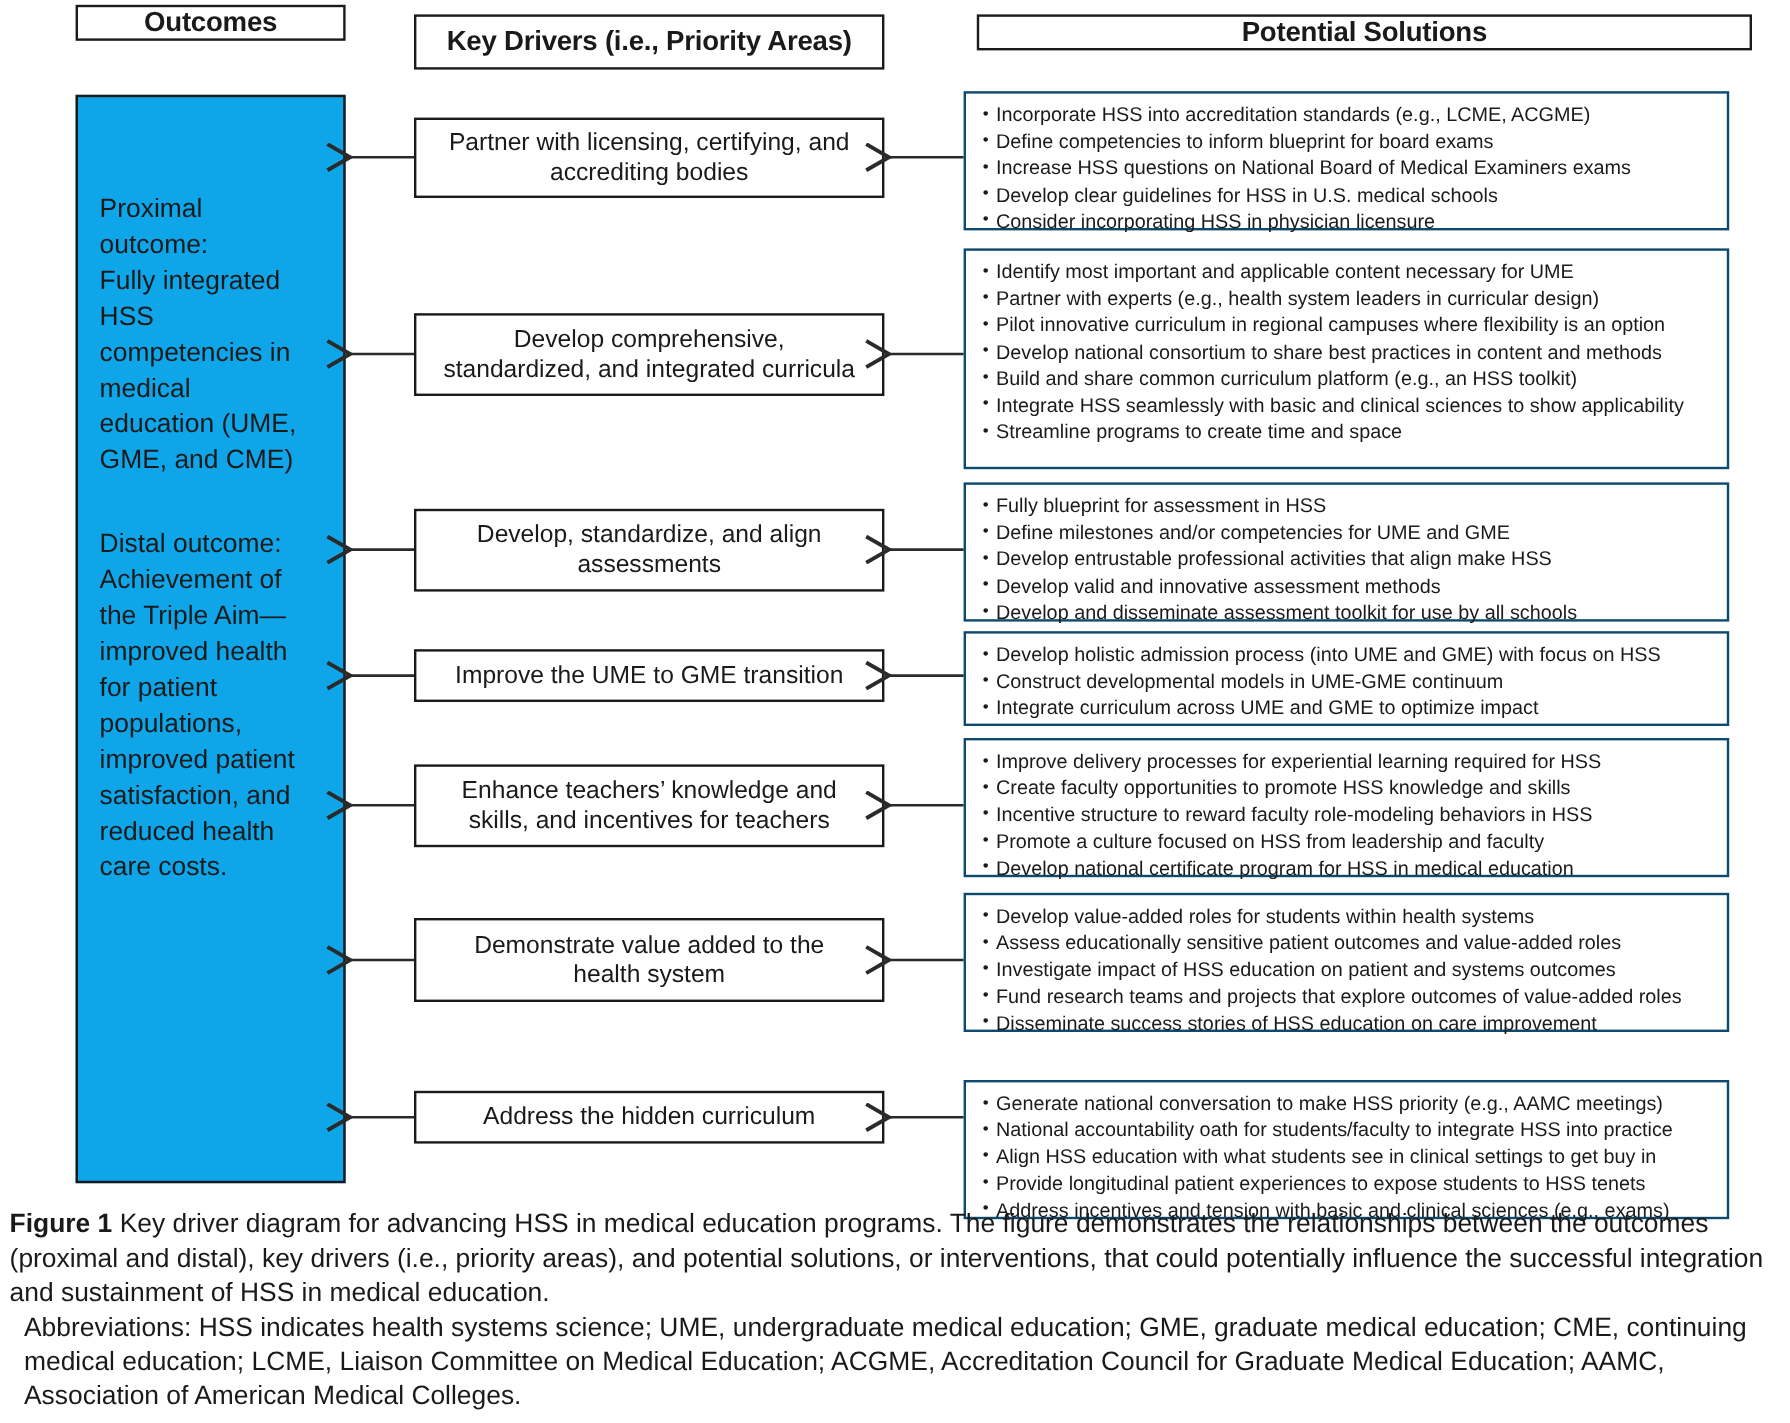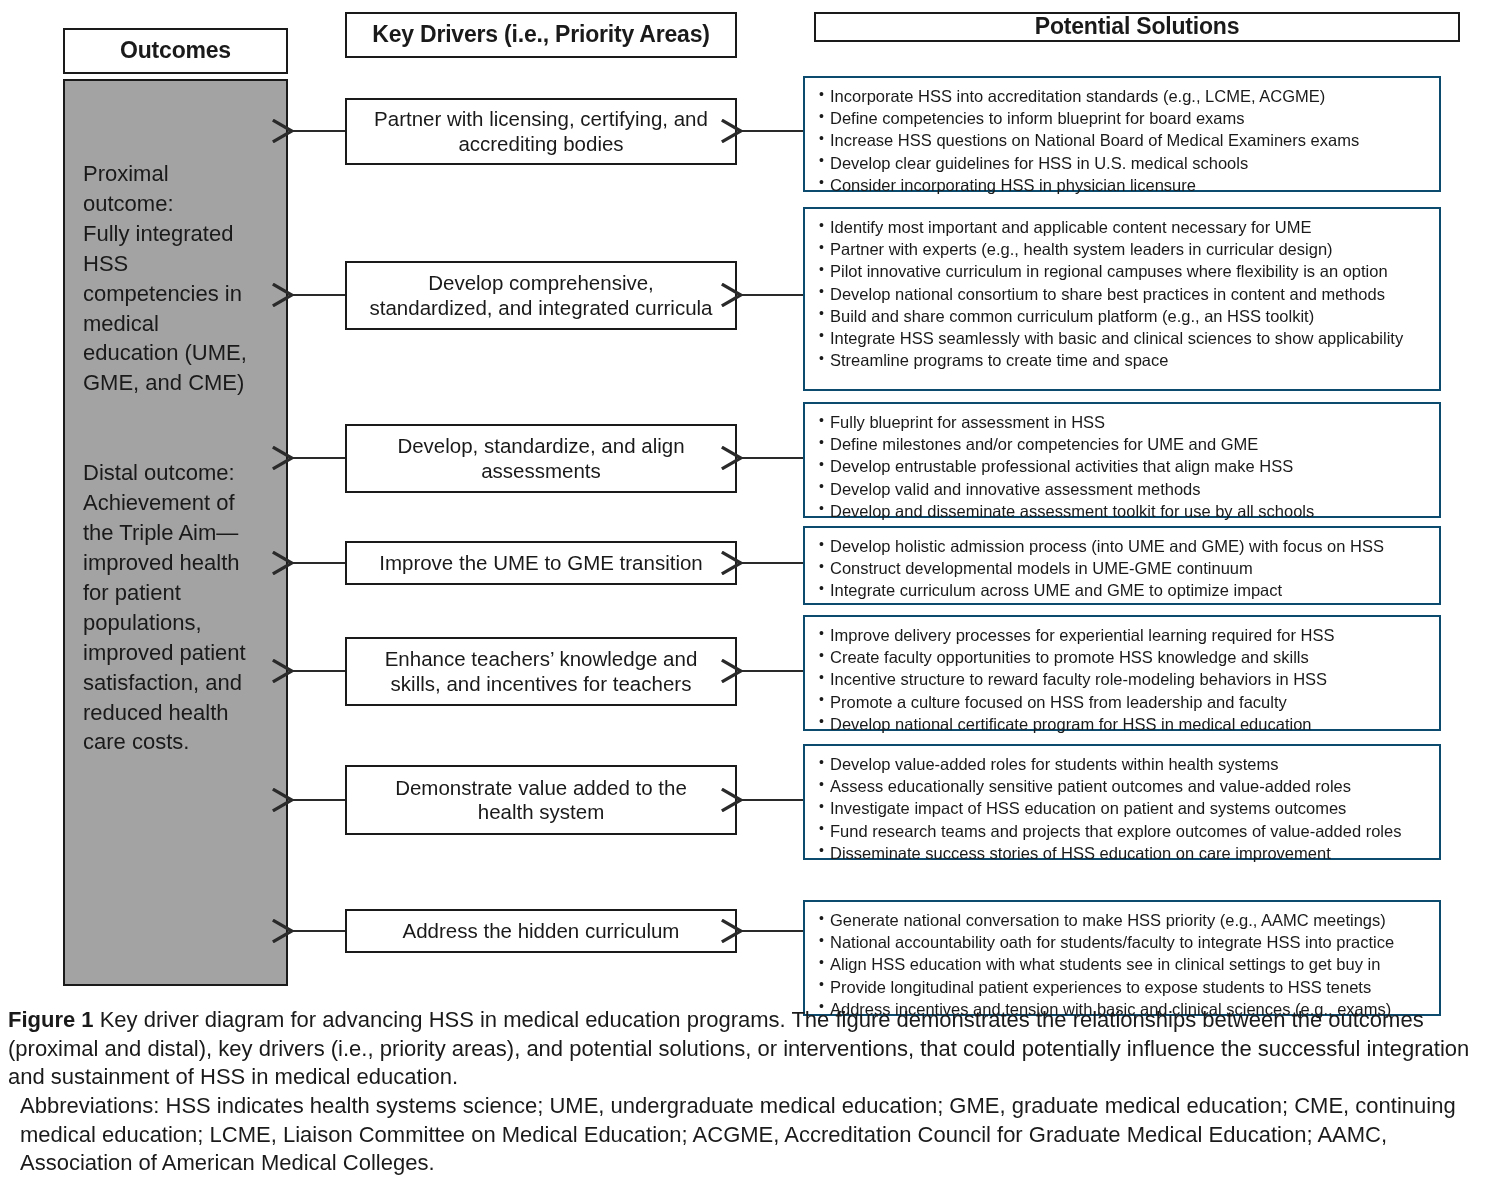--- a/index.html
+++ b/index.html
@@ -31,21 +31,21 @@
     font-size: 23px;
     letter-spacing: -0.2px;
   }
   .driver {
     font-size: 20.5px;
     padding: 4px 20px;
   }
   .outcome-col {
     position: absolute;
     border: 2px solid #1a1a1a;
-    background: #a3a3a3;
+    background: #0ea5e9;
     display: block;
     padding: 14px 16px 10px 18px;
   }
   .outcome-txt {
     font-size: 22px;
     line-height: 1.36;
     white-space: pre-line;
   }
   .sol {
     position: absolute;
@@ -75,42 +75,42 @@
     position: absolute;
     left: 8px;
     width: 1478px;
     font-size: 22px;
     line-height: 1.30;
   }
 </style>
 </head>
 <body>
 
-<div class="box hdr" style="left:63px; top:28px; width:225px; height:46px;">
+<div class="box hdr" style="left:63px; top:4px; width:225px; height:30px;">
   <span>Outcomes</span>
 </div>
 
 <div class="box hdr" style="left:345px; top:12px; width:392px; height:46px;">
   <span>Key Drivers (i.e., Priority Areas)</span>
 </div>
 
 <div class="box hdr" style="left:814px; top:12px; width:646px; height:30px;">
   <span>Potential Solutions</span>
 </div>
 
 <div class="outcome-col" style="left:63px; top:79px; width:225px; height:907px;">
   <div class="outcome-txt" style="margin-top:64px;">Proximal
 outcome:
 Fully integrated
 HSS
 competencies in
 medical
 education (UME,
 GME, and CME)</div>
-  <div class="outcome-txt" style="margin-top:60px;">Distal outcome:
+  <div class="outcome-txt" style="margin-top:40px;">Distal outcome:
 Achievement of
 the Triple Aim—
 improved health
 for patient
 populations,
 improved patient
 satisfaction, and
 reduced health
 care costs.</div>
 </div>

